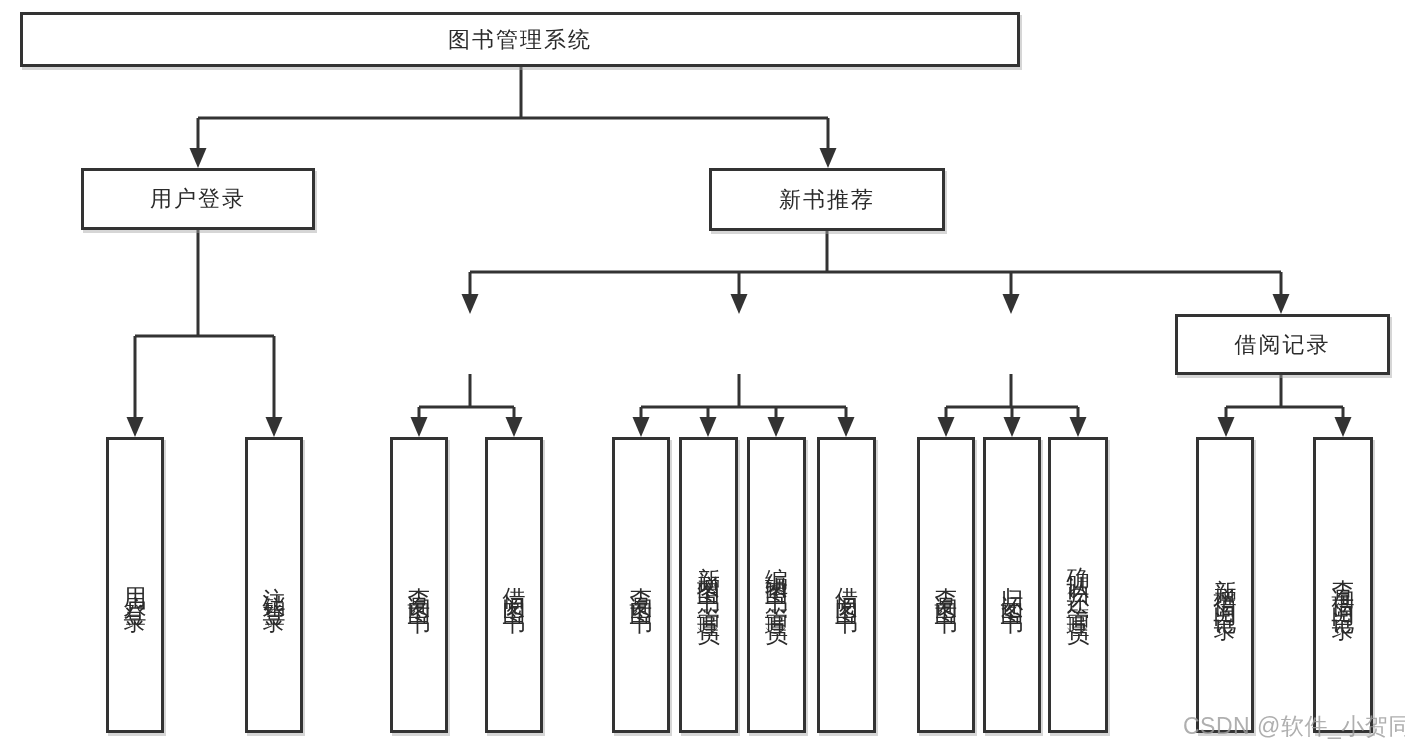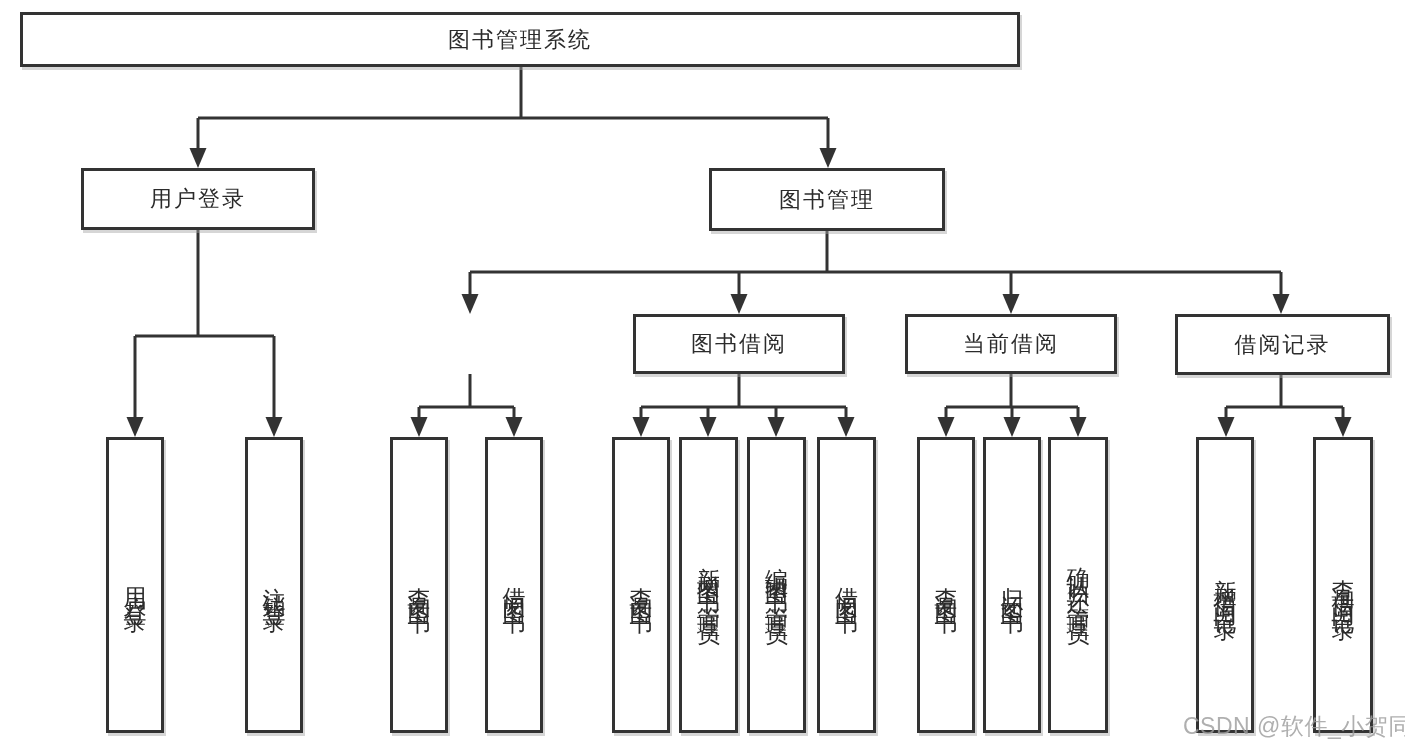--- a/index.html
+++ b/index.html
@@ -97,29 +97,23 @@
   </svg>
 
   <div class="box" style="left:20px;top:12px;width:1000px;height:55px;">
     <span class="hlabel">图书管理系统</span>
   </div>
 
   <div class="box" style="left:81px;top:168px;width:234px;height:62px;">
     <span class="hlabel">用户登录</span>
   </div>
   <div class="box" style="left:709px;top:168px;width:236px;height:63px;">
-    <span class="hlabel">图书管理</span>
+    <span class="hlabel">新书推荐</span>
   </div>
 
-  <div class="box" style="left:633px;top:314px;width:212px;height:60px;">
-    <span class="hlabel">图书借阅</span>
-  </div>
-  <div class="box" style="left:905px;top:314px;width:212px;height:60px;">
-    <span class="hlabel">当前借阅</span>
-  </div>
   <div class="box" style="left:1175px;top:314px;width:215px;height:61px;">
     <span class="hlabel">借阅记录</span>
   </div>
 
   <div class="box vbox" style="left:106px;top:437px;width:58px;height:296px;">
     <span class="vlabel">用户登录</span>
   </div>
   <div class="box vbox" style="left:245px;top:437px;width:58px;height:296px;">
     <span class="vlabel">注销登录</span>
   </div>

